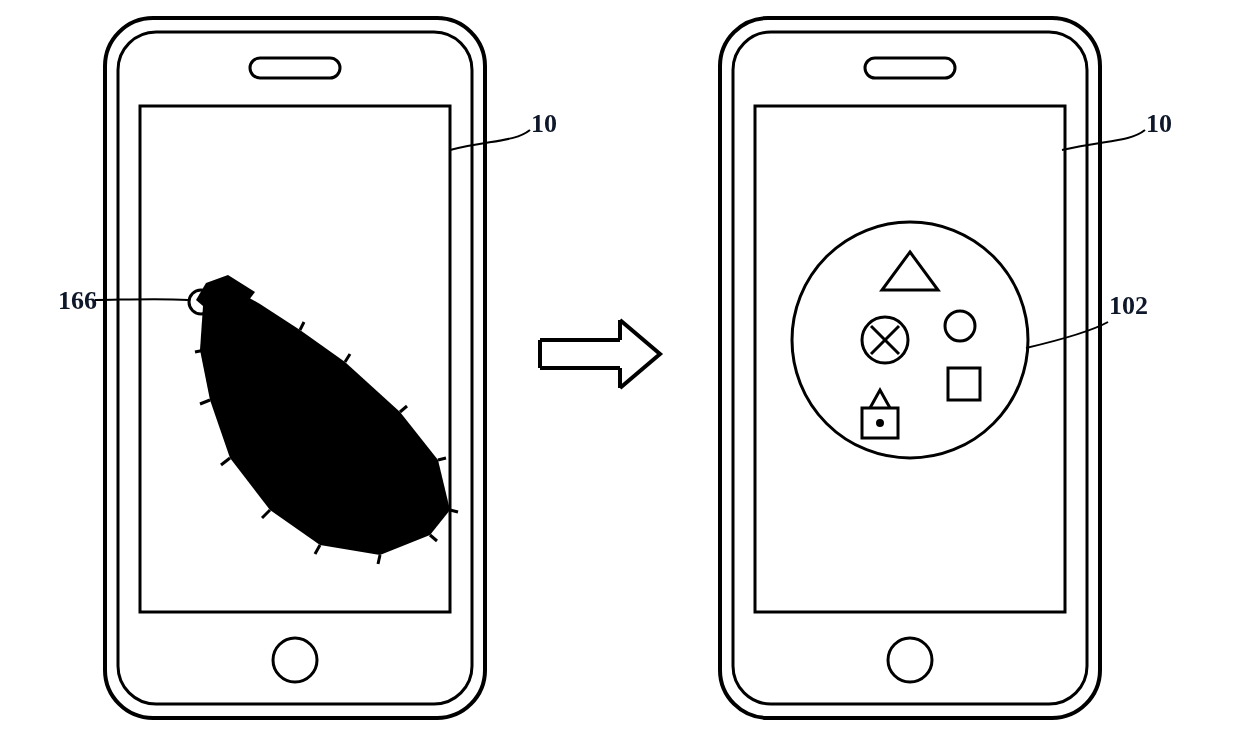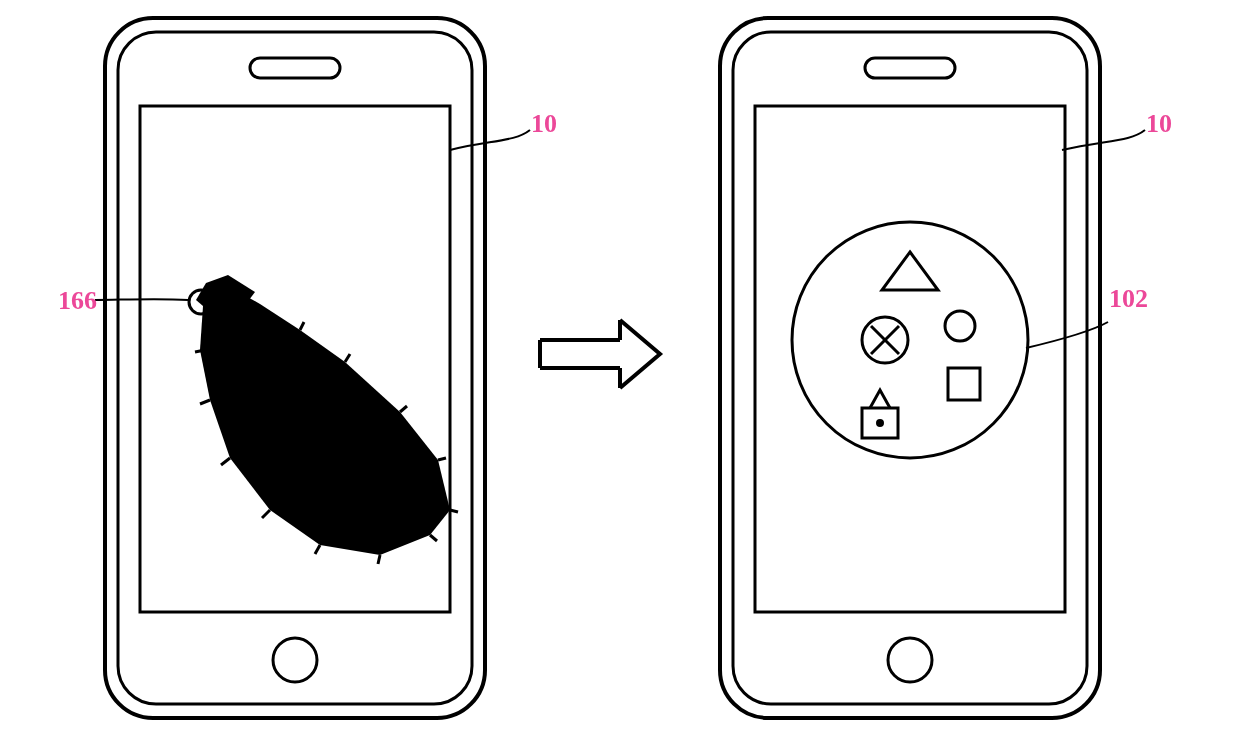--- a/index.html
+++ b/index.html
@@ -12,21 +12,21 @@
   }
   .canvas {
     position: relative;
     width: 1240px;
     height: 731px;
   }
   .label {
     position: absolute;
     font-weight: bold;
     font-size: 26px;
-    color: #ec4899;
+    color: #0f172a;
     white-space: nowrap;
   }
   svg { display: block; }
 </style>
 </head>
 <body>
 
 <div class="canvas">
 
   <svg width="1240" height="731" style="position:absolute;left:0;top:0">
@@ -130,14 +130,14 @@
     </g>
 
     <path d="M 1062 150 C 1105 140, 1130 142, 1145 130" fill="none" stroke="#000" stroke-width="2"></path>
 
     <path d="M 1026 348 C 1060 340, 1090 332, 1108 322" fill="none" stroke="#000" stroke-width="2"></path>
   </svg>
 
   <div class="label" style="left:58px; top:286px;">166</div>
   <div class="label" style="left:531px; top:109px;">10</div>
   <div class="label" style="left:1146px; top:109px;">10</div>
-  <div class="label" style="left:1109px; top:284px;">102</div>
+  <div class="label" style="left:1109px; top:291px;">102</div>
 </div>
 
 </body></html>

